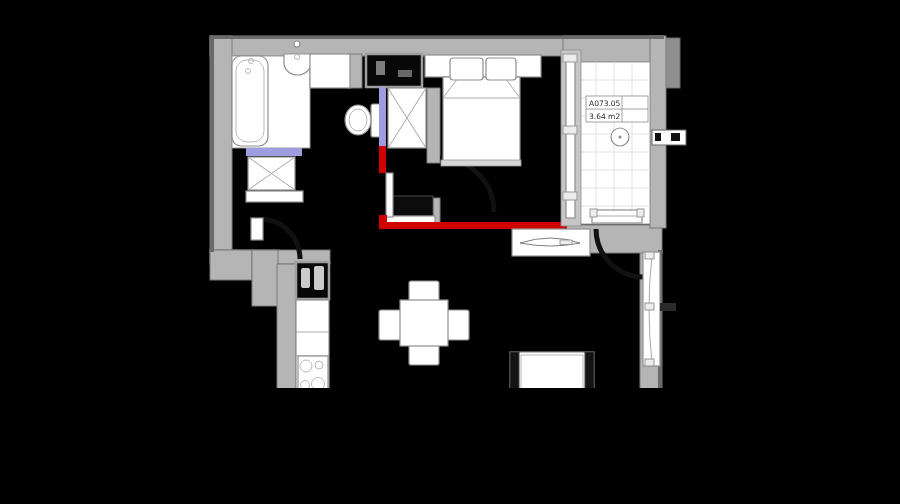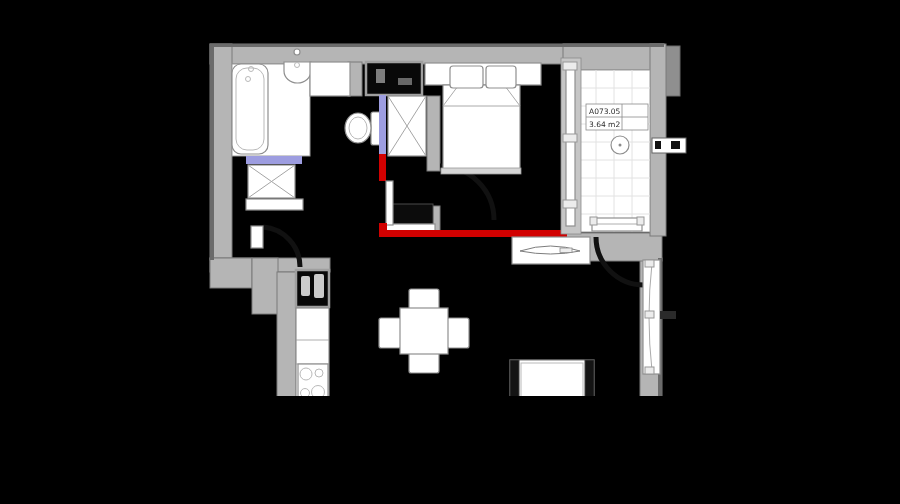--- a/index.html
+++ b/index.html
@@ -1,20 +1,20 @@
 <!DOCTYPE html>
 <html style="--bg: #000000; --wall: #b5b5b5; --wall_dark: #8f8f8f; --highlight_red: #d10000; --highlight_blue: #9d9de0; --floor_tile_line: #e2e2e2;"><head>
 <meta charset="utf-8">
 <style>
   :root{
     --bg:#000000; --wall:#b5b5b5; --wall_dark:#8f8f8f;
     --highlight_red:#d10000; --highlight_blue:#9d9de0; --floor_tile_line:#e2e2e2;
   }
   html,body{margin:0;padding:0;background:var(--bg);}
-  .canvas{position:relative;width:900px;height:388px;background:var(--bg);overflow:hidden;margin-top:8px;}
+  .canvas{position:relative;width:900px;height:388px;background:var(--bg);overflow:hidden;}
   svg{display:block;}
   .wall{fill:var(--wall);stroke:#7a7a7a;stroke-width:1;}
   .walldk{fill:var(--wall_dark);stroke:#6a6a6a;stroke-width:1;}
   .edge{fill:#6b6b6b;stroke:none;}
   .floor{fill:#ffffff;stroke:#9a9a9a;stroke-width:1;}
   .fix{fill:#ffffff;stroke:#8f8f8f;stroke-width:1.2;}
   .fixthin{fill:none;stroke:#b9b9b9;stroke-width:1;}
   .darkfix{fill:#080808;stroke:#9f9f9f;stroke-width:2.5;}
   .red{fill:var(--highlight_red);stroke:none;}
   .blue{fill:var(--highlight_blue);stroke:none;}

